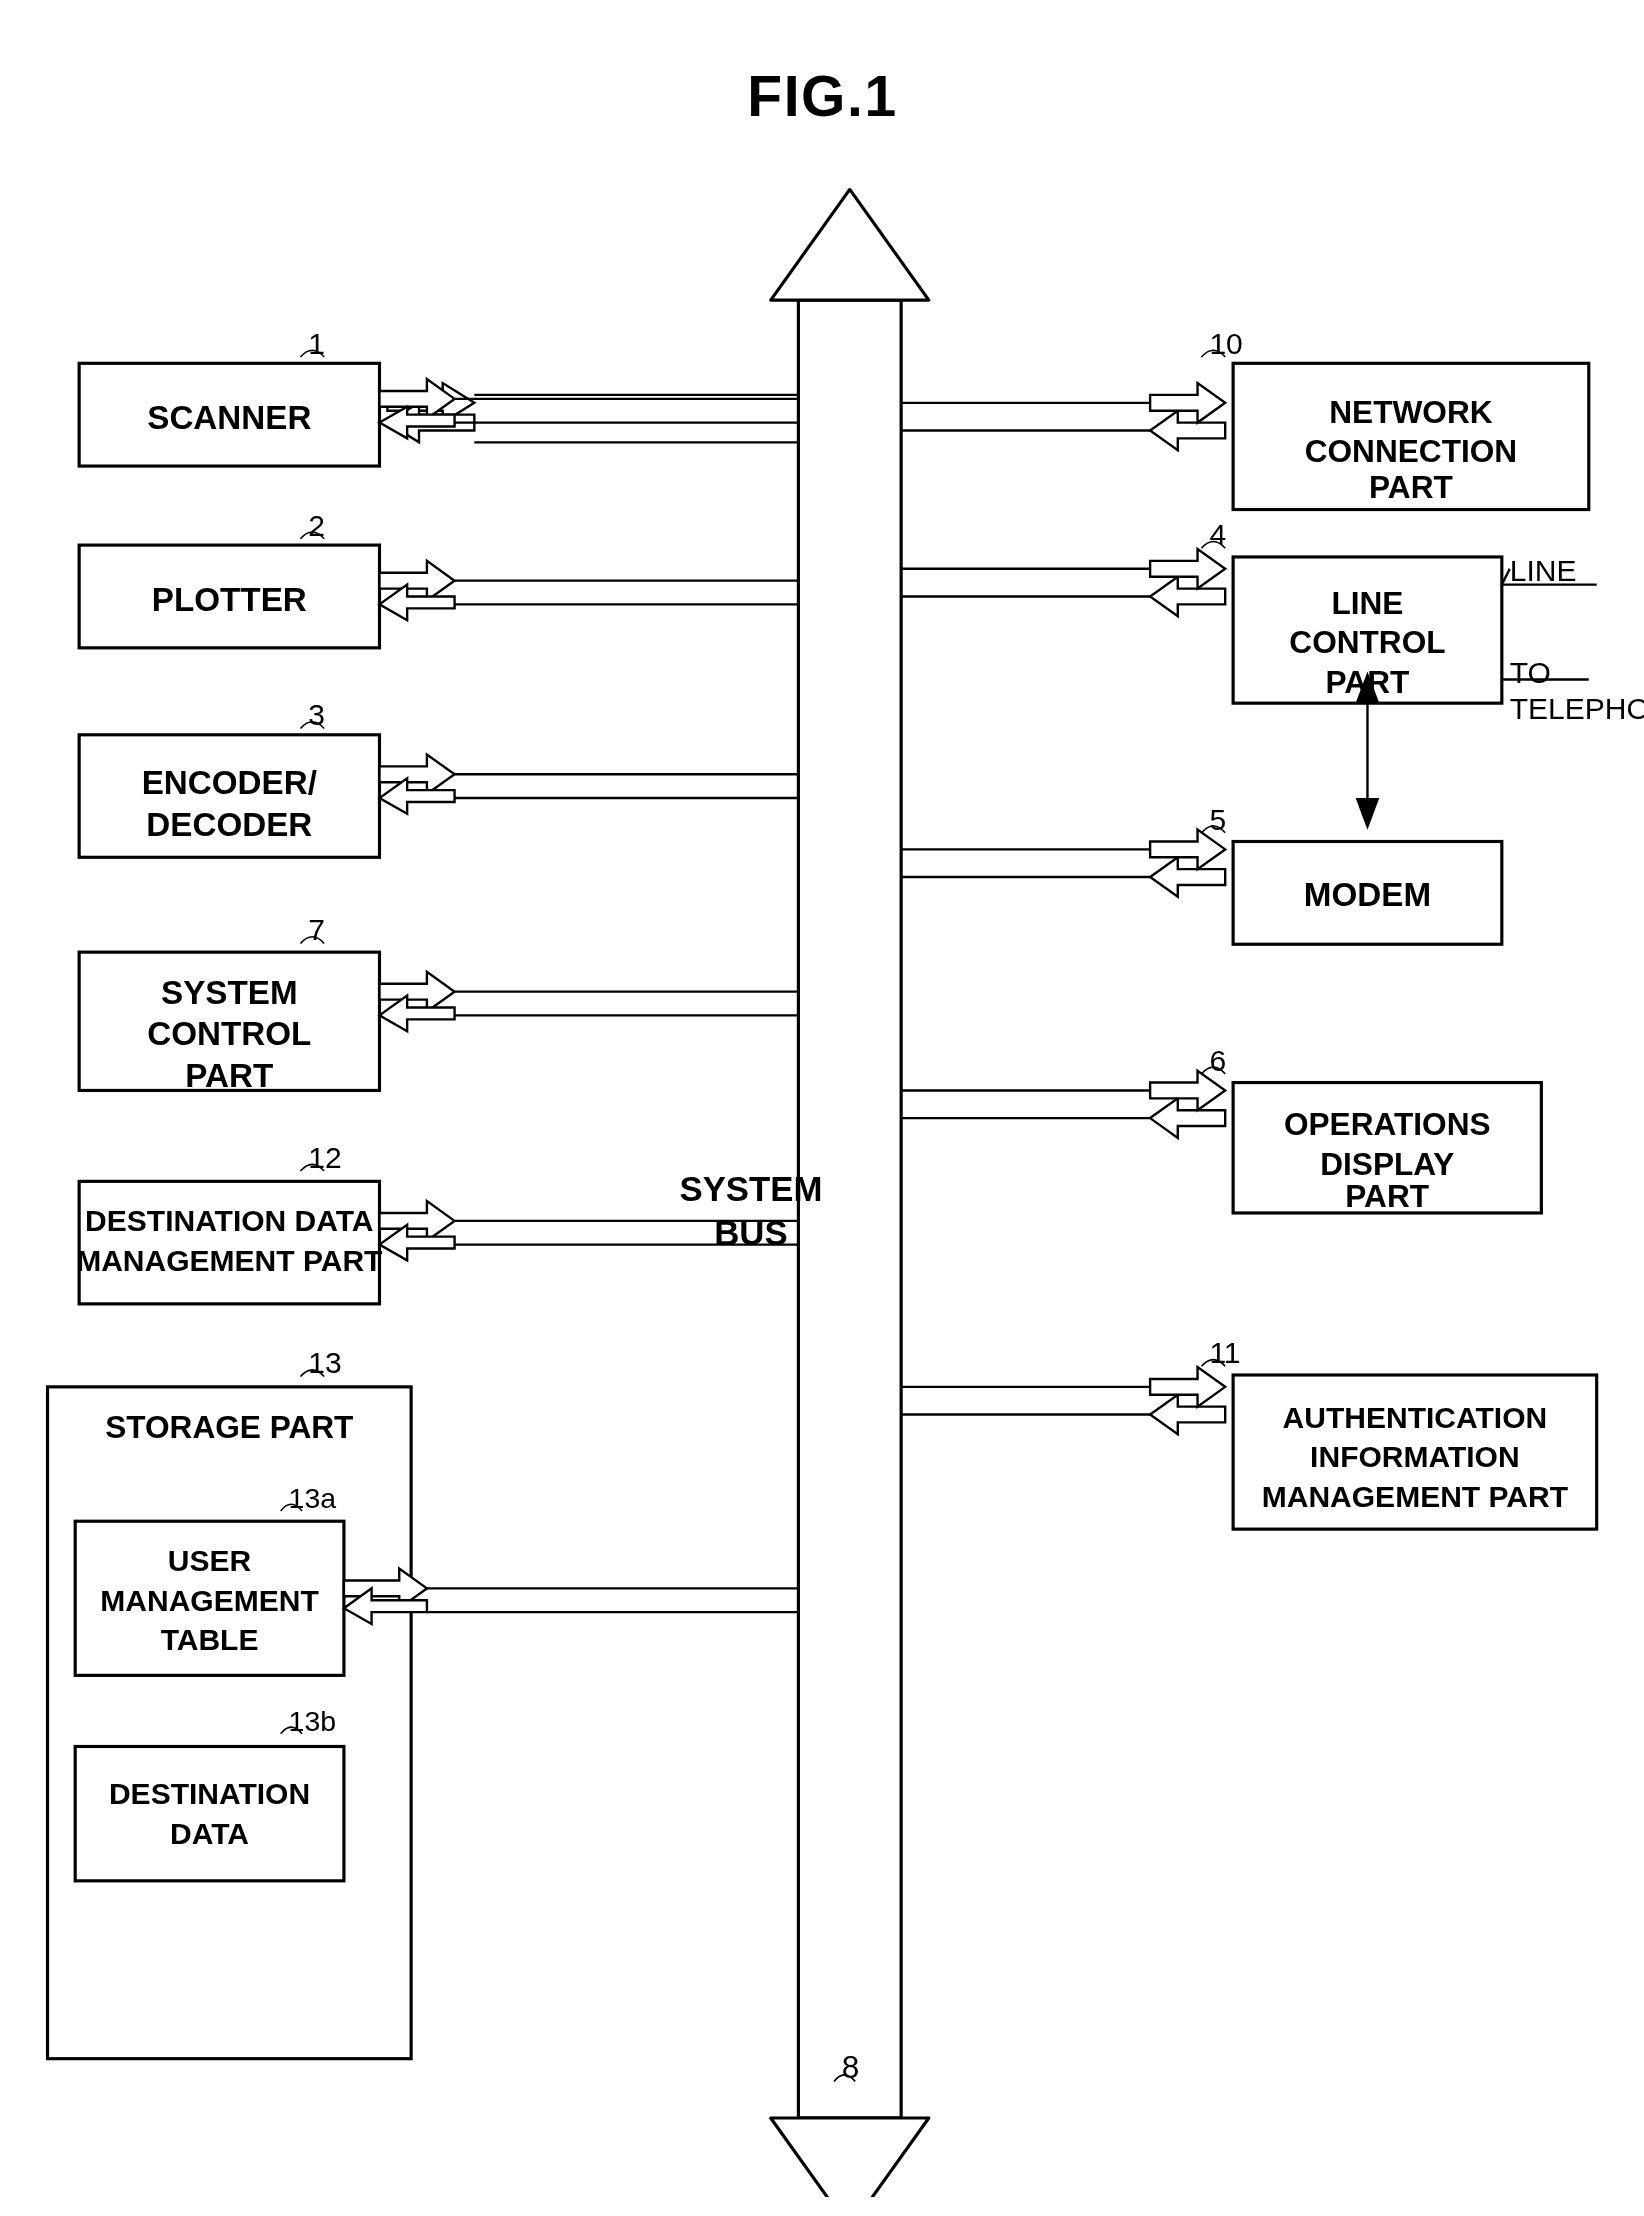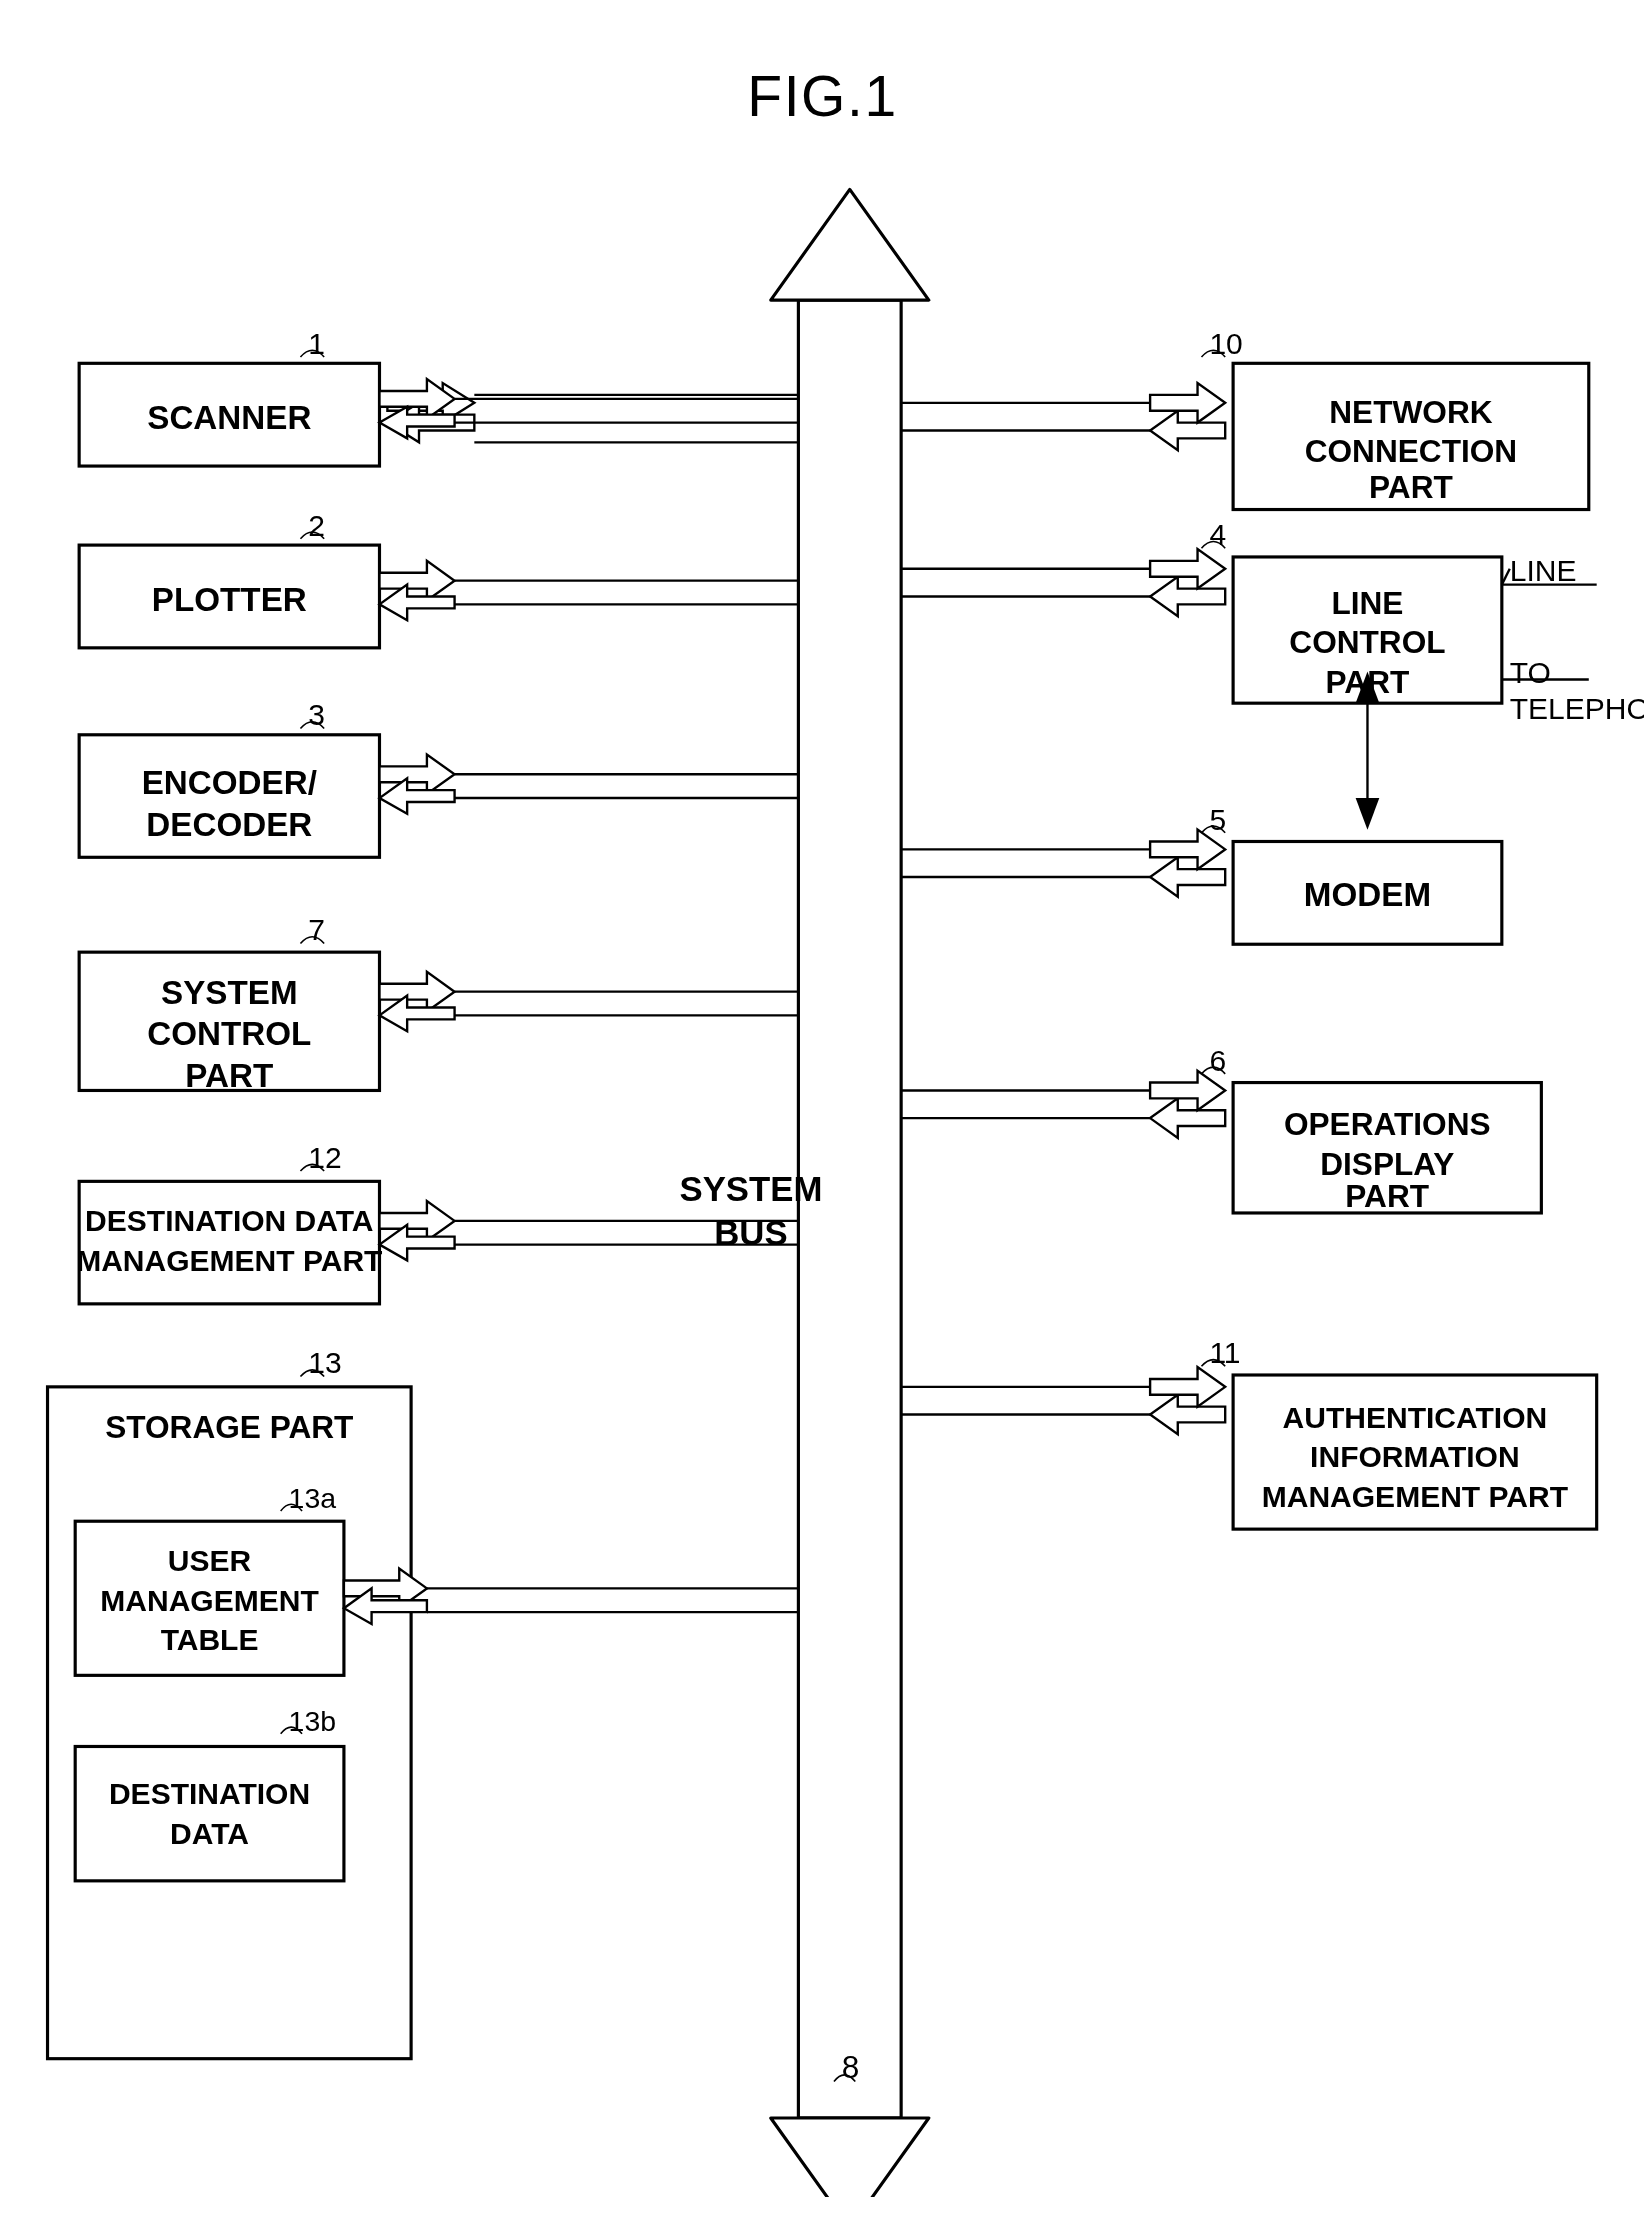--- a/index.html
+++ b/index.html
@@ -8,21 +8,21 @@
       font-family: Arial, sans-serif;
       width: 1645px;
       height: 2216px;
       position: relative;
       overflow: hidden;
     }
 
     .page-title {
       text-align: center;
       font-size: 57px;
-      font-weight: normal;
+      font-weight: bold;
       padding-top: 63px;
       letter-spacing: 1.6px;
     }
 
     .diagram-container {
       position: absolute;
       top: 142px;
       left: 0;
       width: 1645px;
       height: 2055px;

